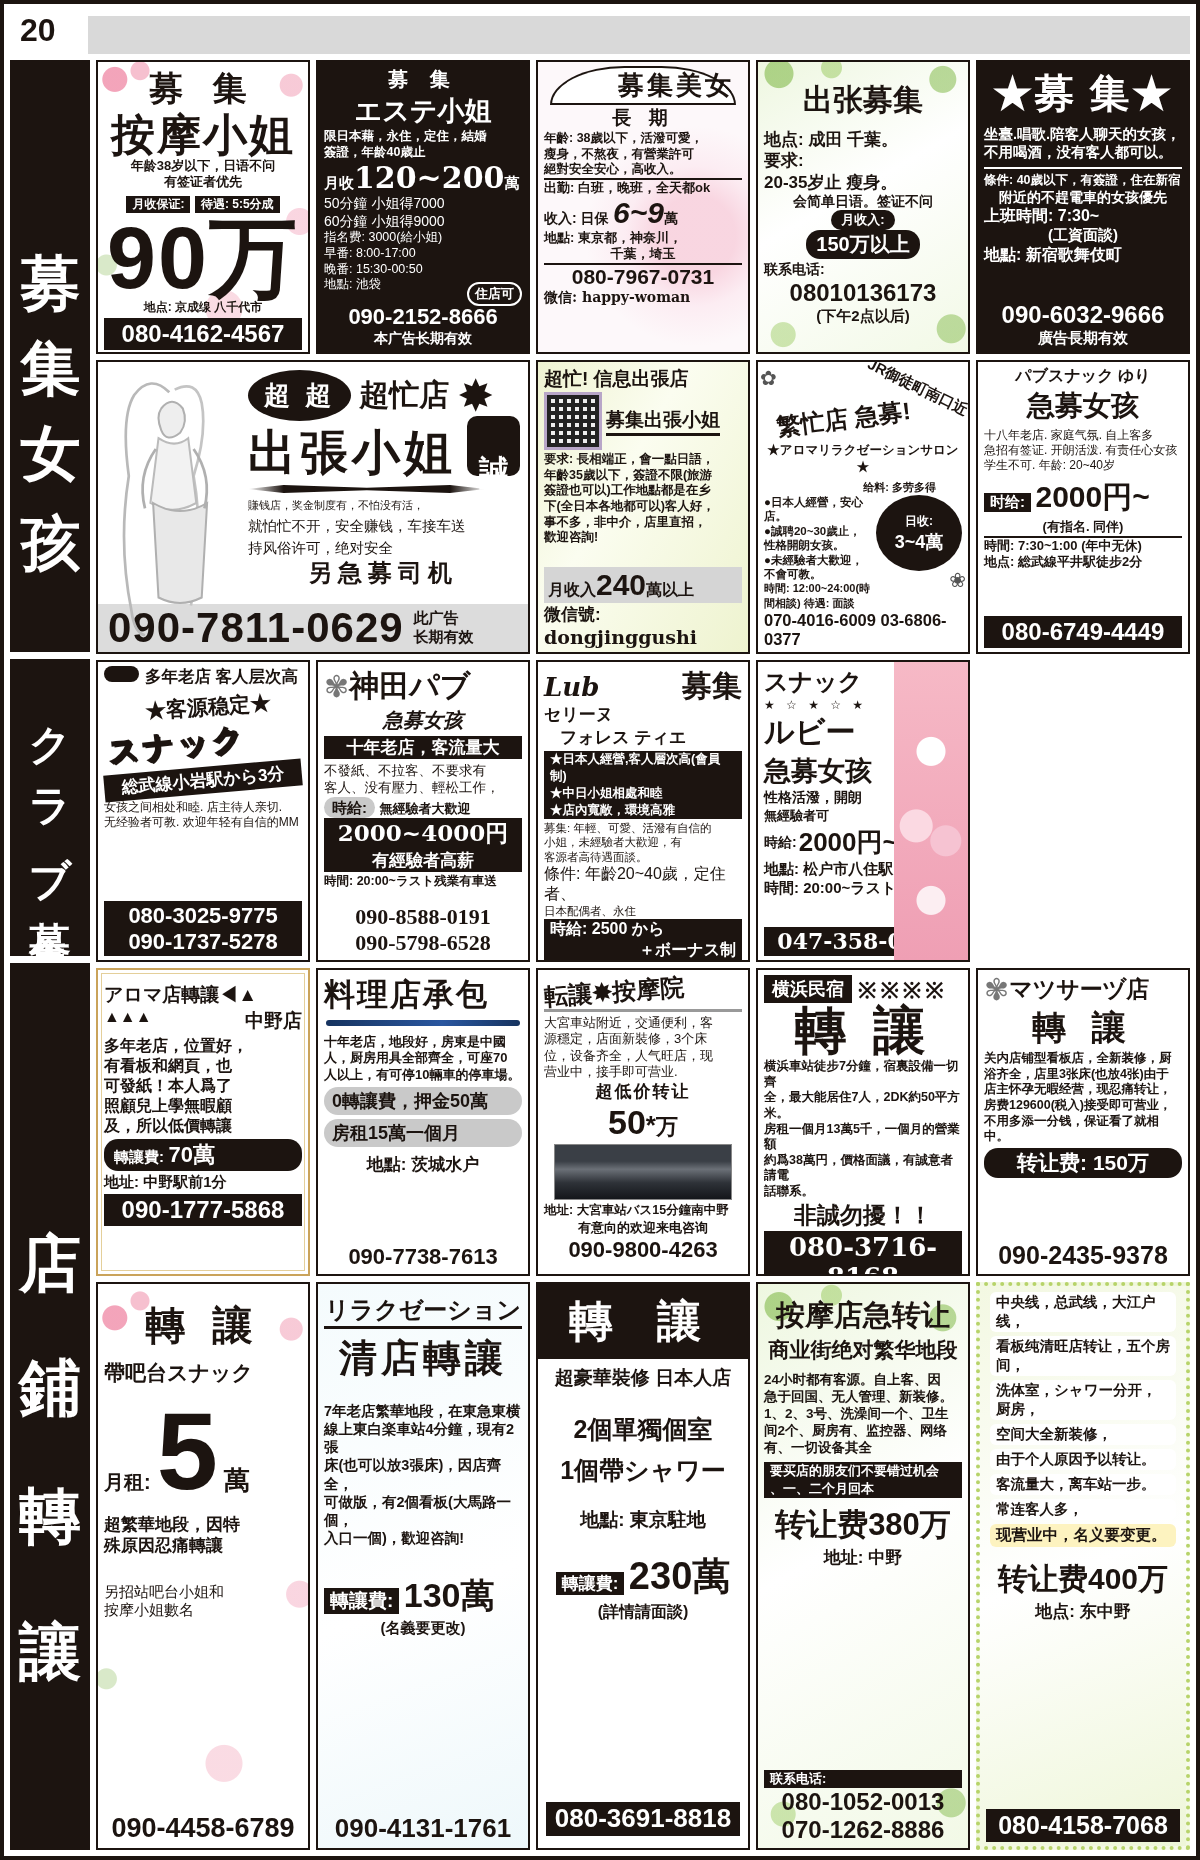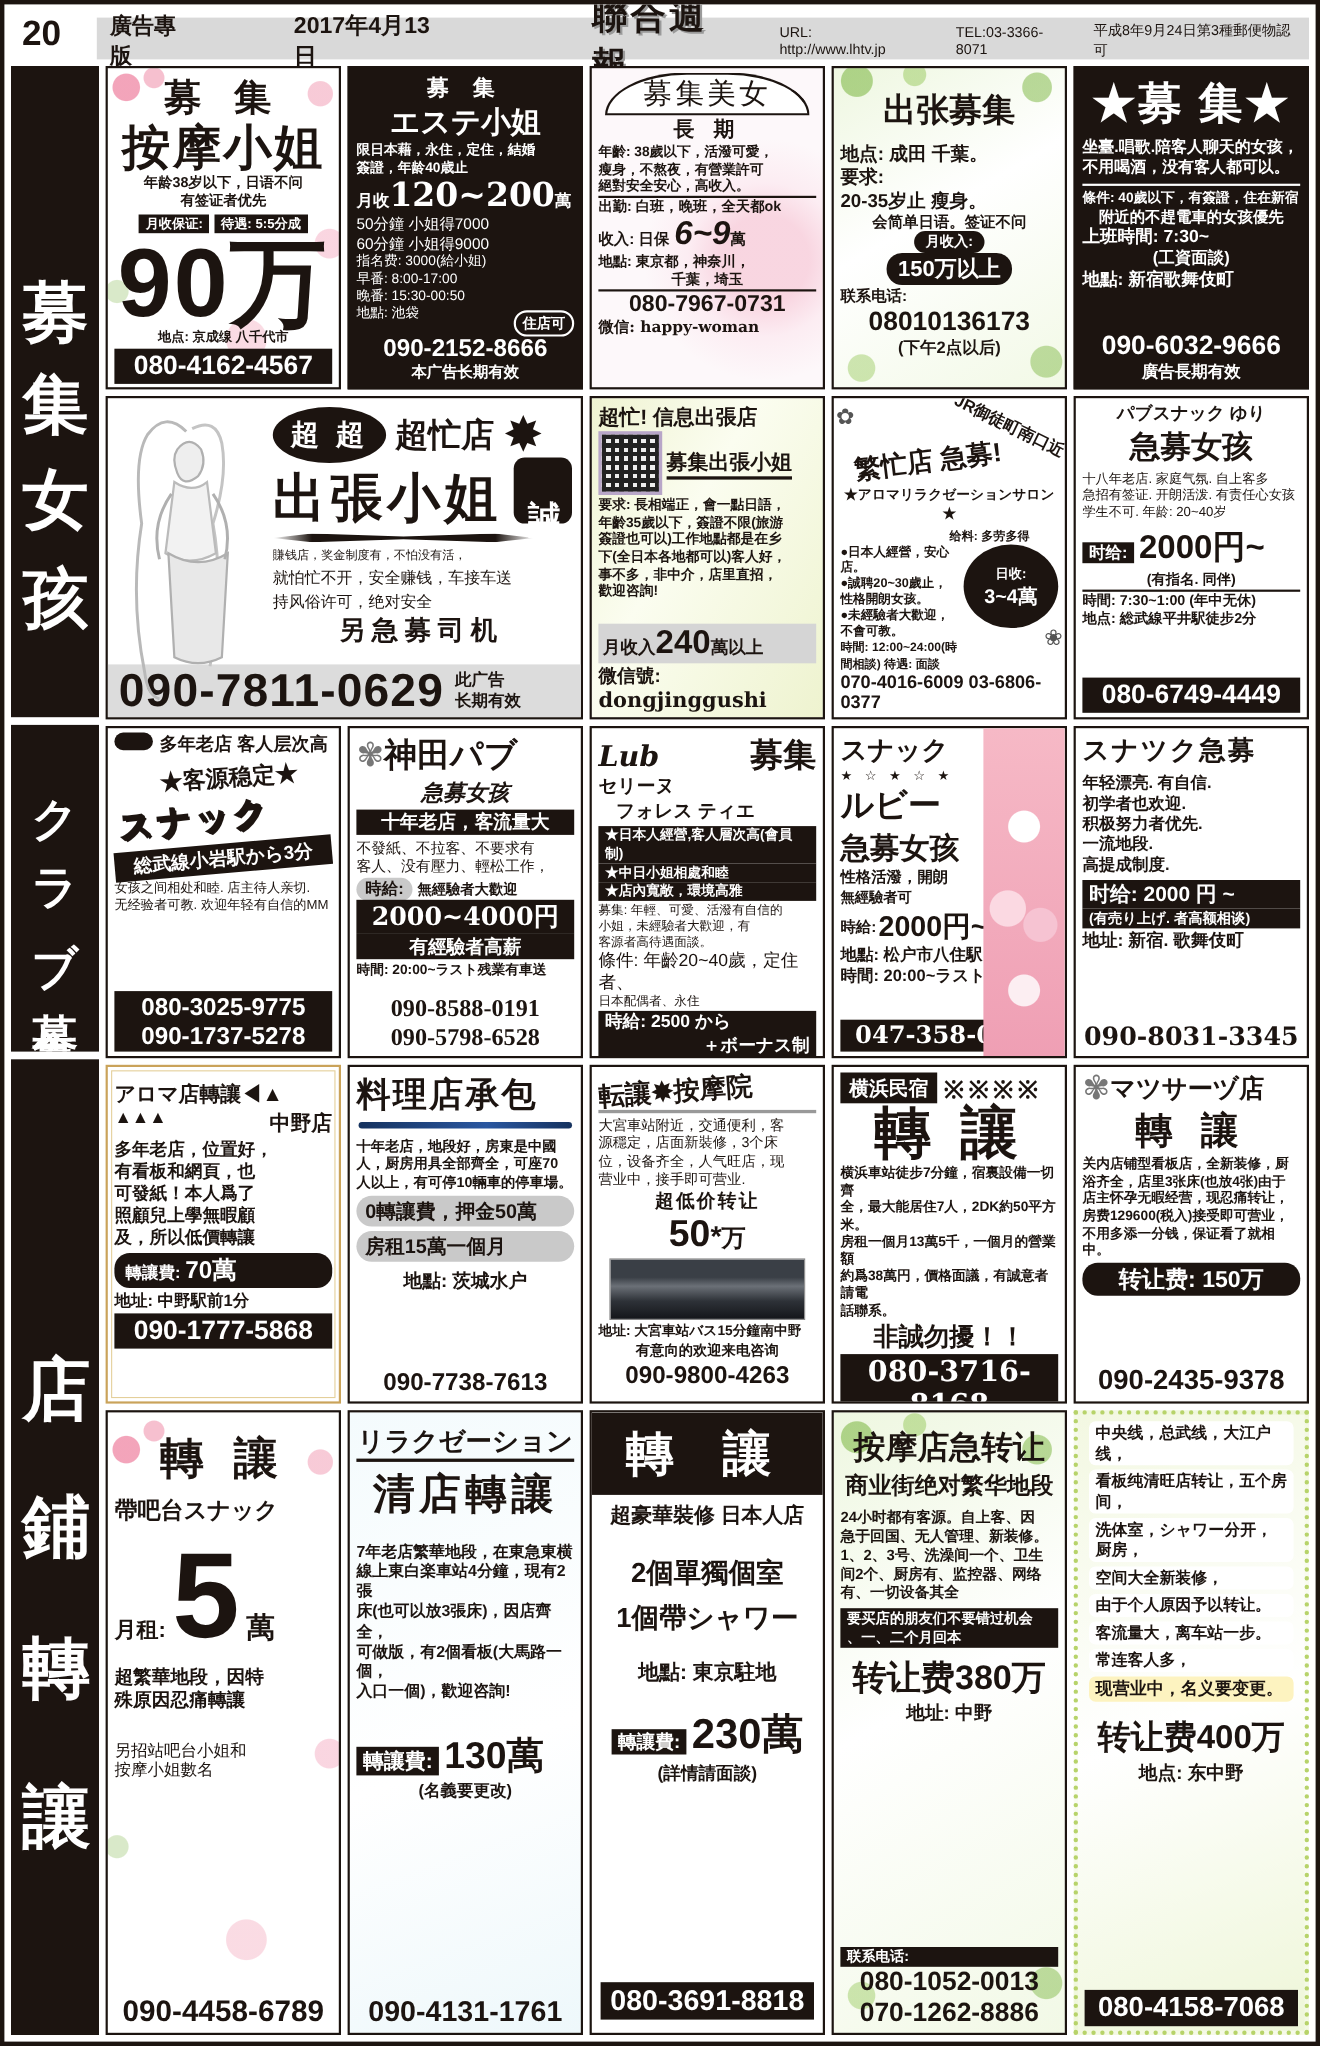--- a/index.html
+++ b/index.html
@@ -46,21 +46,21 @@
     radial-gradient(circle at 88% 6%, rgba(120,180,60,.5) 0 13px, transparent 14px),
     radial-gradient(circle at 92% 92%, rgba(120,180,60,.45) 0 14px, transparent 15px),
     radial-gradient(circle at 12% 94%, rgba(150,200,90,.45) 0 12px, transparent 13px),
     linear-gradient(150deg,#eef7e0,#ffffff 45%,#f2f9e6);}
   .yellowish{background:linear-gradient(120deg,#eff3d2,#fbfdf0 40%,#eef3cf);}
   
   .t-moshu{font-size:34px;font-weight:900;text-align:center;letter-spacing:10px;}
   .t-anmo{font-size:44px;font-weight:900;text-align:center;letter-spacing:2px;line-height:1.05;}
   .big90{font-size:88px;font-weight:900;text-align:center;line-height:.95;letter-spacing:2px;}
   
-  .ribbon{background:#fff;border:2px solid #1c1410;border-radius:40%/100% 100% 0 0;text-align:center;font-size:26px;font-weight:400;letter-spacing:3px;margin:0 6px;}
+  .ribbon{background:#fff;border:2px solid #1c1410;border-radius:40%/100% 100% 0 0;text-align:right;font-size:26px;font-weight:700;letter-spacing:3px;margin:0 6px;}
   .beauty-bg{background:radial-gradient(circle at 75% 60%, rgba(244,180,200,.5) 0 40px, rgba(250,215,228,.35) 70px, transparent 110px),#fdf8fa;}
   
   .oval{background:#1c1410;color:#fff;border-radius:50%;font-size:26px;font-weight:900;padding:8px 16px;letter-spacing:4px;}
   .vbadge{position:absolute;right:8px;top:54px;background:#1c1410;color:#fff;writing-mode:vertical-rl;text-orientation:upright;font-size:30px;font-weight:900;padding:14px 6px;border-radius:10px;letter-spacing:16px;}
   .starburst{font-size:44px;line-height:.8;}
   .divider{height:8px;background:linear-gradient(90deg,transparent,#1c1410 15%,#1c1410 85%,transparent);clip-path:polygon(0 50%,15% 0,50% 35%,85% 0,100% 50%,85% 100%,50% 65%,15% 100%);}
   
   .qr{width:52px;height:52px;background:repeating-linear-gradient(0deg,#222 0 4px,transparent 4px 8px),repeating-linear-gradient(90deg,#222 0 4px,#eee 4px 8px);border:3px solid #b8a6c8;}
   .circle-pay{background:#1c1410;color:#fff;border-radius:50%;width:86px;height:76px;display:flex;flex-direction:column;align-items:center;justify-content:center;font-weight:900;}
   
@@ -85,28 +85,20 @@
   .smallnote{font-size:11px;}
 </style>
 </head>
 <body>
 
 <div class="page">
 
   <div class="hdr">
     <div class="hdr-band"></div>
     <div class="page-num">20</div>
-    <div class="hdr-row">
-      <span class="hdr-section">廣告專版</span>
-      <span class="hdr-date">2017年4月13日</span>
-      <span class="hdr-logo">聯合週報</span>
-      <span class="hdr-url">URL: http://www.lhtv.jp</span>
-      <span class="hdr-url">TEL:03-3366-8071</span>
-      <span class="hdr-rights">平成8年9月24日第3種郵便物認可</span>
-    </div>
   </div>
 
   <div class="side">
     <div class="side-block sb1">募集女孩</div>
     <div class="side-block sb2">クラブ募集</div>
     <div class="side-block sb3">店鋪轉讓</div>
   </div>
 
   <div class="main">
 
@@ -335,32 +327,20 @@
             <span class="b" style="font-size:12px;line-height:1.1">
               <span style="display:block">有 提 成</span>
               <span style="display:block">多勞多得</span>
             </span>
           </div>
         <div class="line b" style="font-size:15px">地點: 松户市八住駅</div>
         <div class="line b" style="font-size:15px">時間: 20:00~ラスト</div>
         <div class="phone-bar" style="margin-top:auto;font-size:22px;font-family:'DejaVu Serif',serif">047-358-0018</div>
       </div>
 
-      <div class="ad">
-        <div class="b" style="font-size:24px;letter-spacing:2px">スナツク急募</div>
-        <div class="line b" style="font-size:15px;margin-top:5px">年轻漂亮. 有自信.</div>
-        <div class="line b" style="font-size:15px">初学者也欢迎.</div>
-        <div class="line b" style="font-size:15px">积极努力者优先.</div>
-        <div class="line b" style="font-size:15px">一流地段.</div>
-        <div class="line b" style="font-size:15px">高提成制度.</div>
-        <div class="lbl" style="display:block;font-size:19px;margin-top:3px">时给: 2000 円 ~</div>
-        <div class="lbl" style="display:block;font-size:13px">(有売り上げ. 者高额相谈)</div>
-        <div class="line b" style="font-size:16px;margin-top:2px">地址: 新宿. 歌舞伎町</div>
-        <div class="c b" style="font-size:23px;margin-top:auto;font-family:'DejaVu Serif',serif">090-8031-3345</div>
-      </div>
     </div>
 
     <div class="row r4">
       <div class="ad goldframe">
         <div class="b" style="font-size:19px;margin-top:8px">アロマ店轉讓◀▲</div>
         <div class="b" style="font-size:16px"><span>▲▲▲</span> <span style="font-size:19px;float:right">中野店</span></div>
         <div class="line b" style="font-size:16px;margin-top:2px">多年老店，位置好，</div>
         <div class="line b" style="font-size:16px">有看板和網頁，也</div>
         <div class="line b" style="font-size:16px">可發紙！本人爲了</div>
         <div class="line b" style="font-size:16px">照顧兒上學無暇顧</div>

